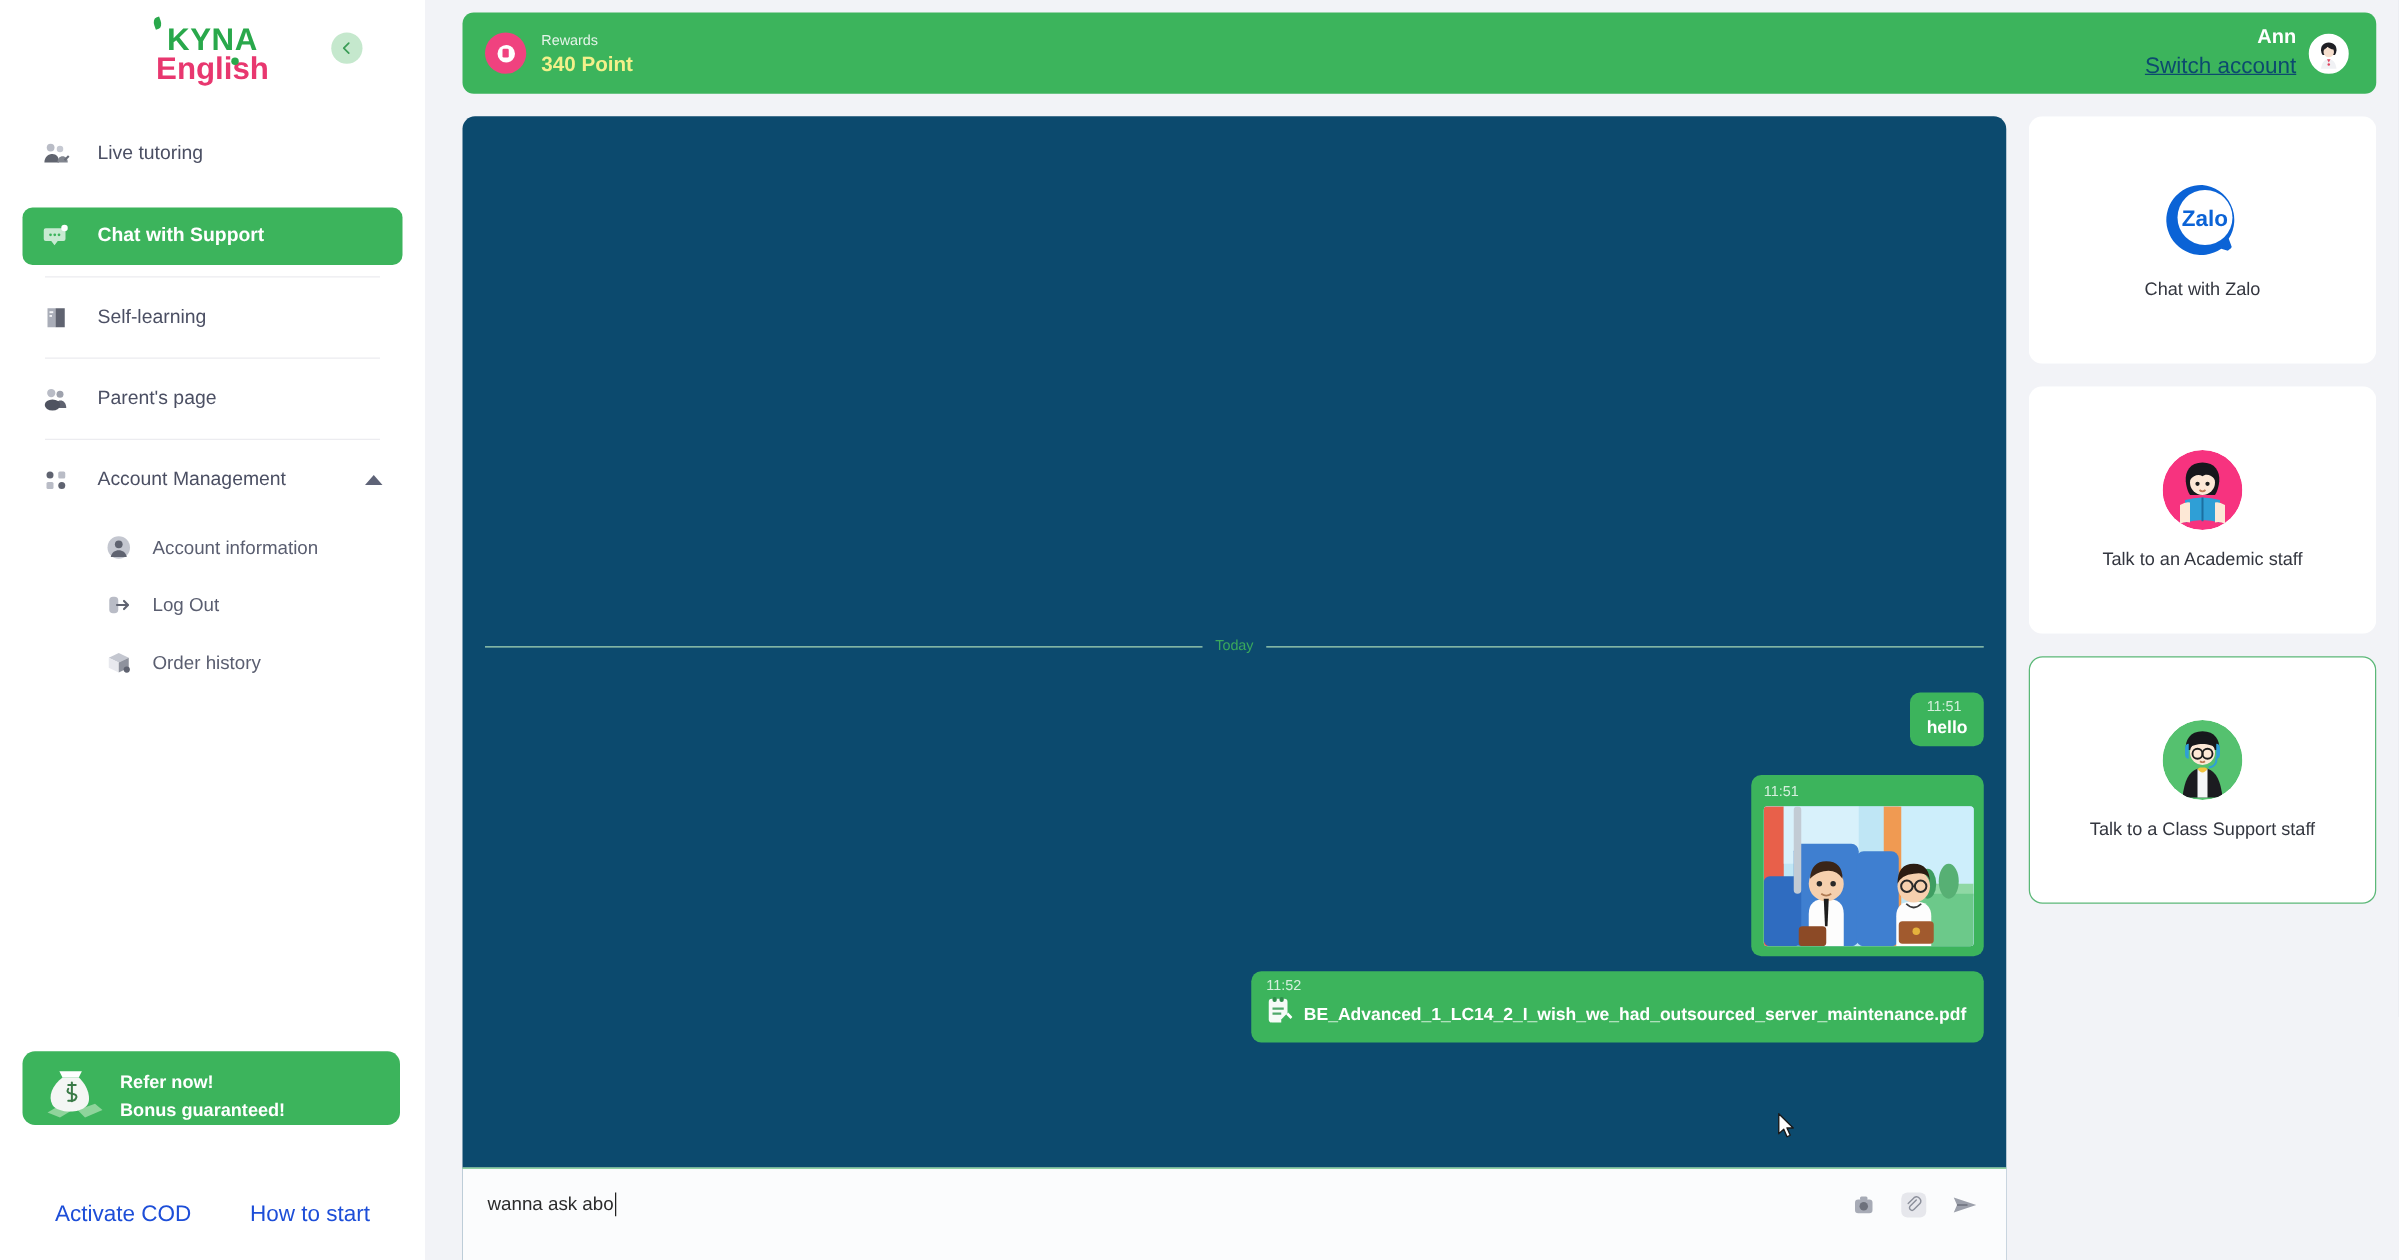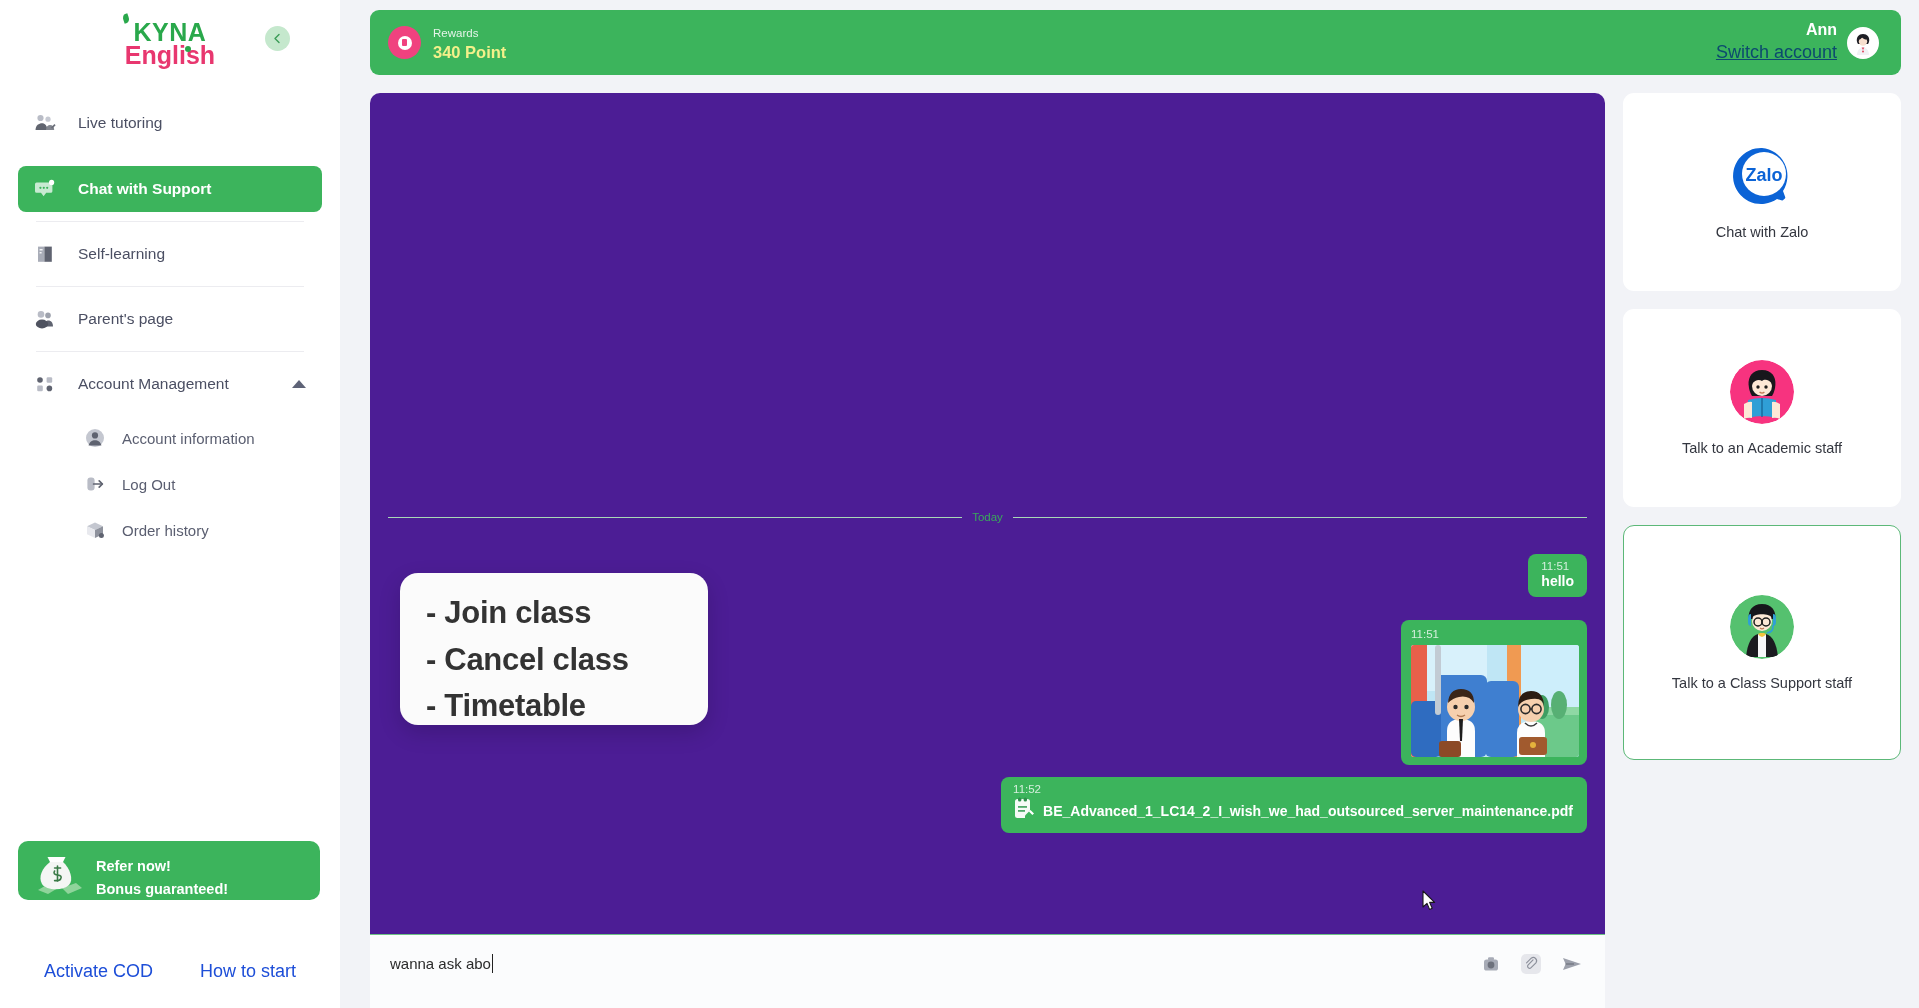--- a/index.html
+++ b/index.html
@@ -143,21 +143,21 @@
     width: 32px; height: 32px; border-radius: 50%;
     background: #fff; overflow: hidden; position: relative;
     border: 2px solid #fff;
   }
 
   .content {
     display: flex; flex: 1; padding: 18px 18px 0 30px; gap: 18px;
     min-height: 0;
   }
   .chat-panel {
-    flex: 1; background: #4c1d95;
+    flex: 1; background: #0c4a6e;
     border-radius: 10px 10px 0 0;
     display: flex; flex-direction: column;
     position: relative; min-width: 0;
   }
   .chat-scroll {
     flex: 1; position: relative; overflow: hidden;
     padding: 0 18px;
   }
   .today-row {
     position: absolute; left: 18px; right: 18px; top: 418px;
@@ -219,21 +219,21 @@
   .rail { width: 278px; flex: 0 0 278px; display: flex; flex-direction: column; gap: 18px; }
   .rail-card {
     background: #fff; border-radius: 11px;
     display: flex; flex-direction: column;
     align-items: center; justify-content: center;
     cursor: pointer;
     border: 1.5px solid transparent;
   }
   .rail-card.c1 { height: 198px; }
   .rail-card.c2 { height: 198px; }
-  .rail-card.c3 { height: 235px; border-color: #5cb878; }
+  .rail-card.c3 { height: 198px; border-color: #5cb878; }
   .rail-card .cap { font-size: 14.5px; color: #33363f; margin-top: 16px; }
   .rail-ico { width: 64px; height: 64px; border-radius: 50%; position: relative; overflow: hidden; }
 
   .cursor-ptr { position: absolute; left: 1082px; top: 890px; pointer-events: none; z-index: 50; }
 </style>
 </head>
 <body>
 
 <div class="app">
 
@@ -498,25 +498,20 @@
                     <rect x="5" y="13" width="7" height="1.8" fill="#4fa96a"></rect>
                     <path d="M17.5 13 L21 16.5 L15.5 22 L12 22 L12 18.5 Z" fill="#3cb45c"></path>
                     <path d="M17.5 13 L21 16.5 L19.4 18.1 L15.9 14.6 Z" fill="#ffffff"></path>
                   </svg>
                 </span>
                 <span class="fname">BE_Advanced_1_LC14_2_I_wish_we_had_outsourced_server_maintenance.pdf</span>
               </div>
             </div>
           </div>
 
-          <div class="callout">
-            <div class="ln">- Join class</div>
-            <div class="ln">- Cancel class</div>
-            <div class="ln">- Timetable</div>
-          </div>
 
         </div>
 
         <div class="composer">
           <div class="inp">
             <span>wanna ask abo</span>
               <span class="caret"></span>
           </div>
           <div class="tools">
             <span class="tool">

